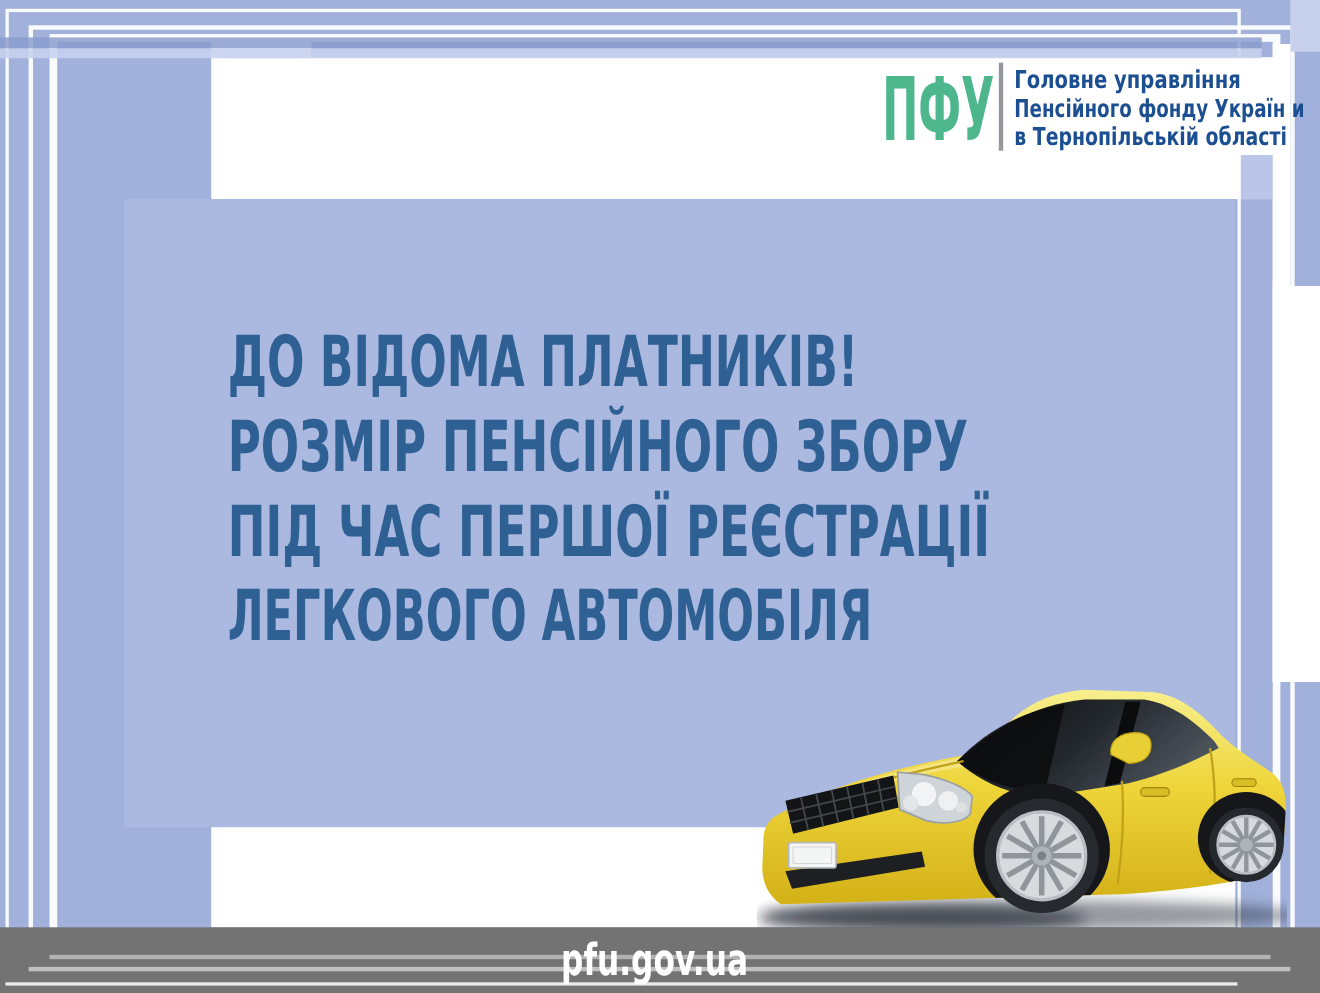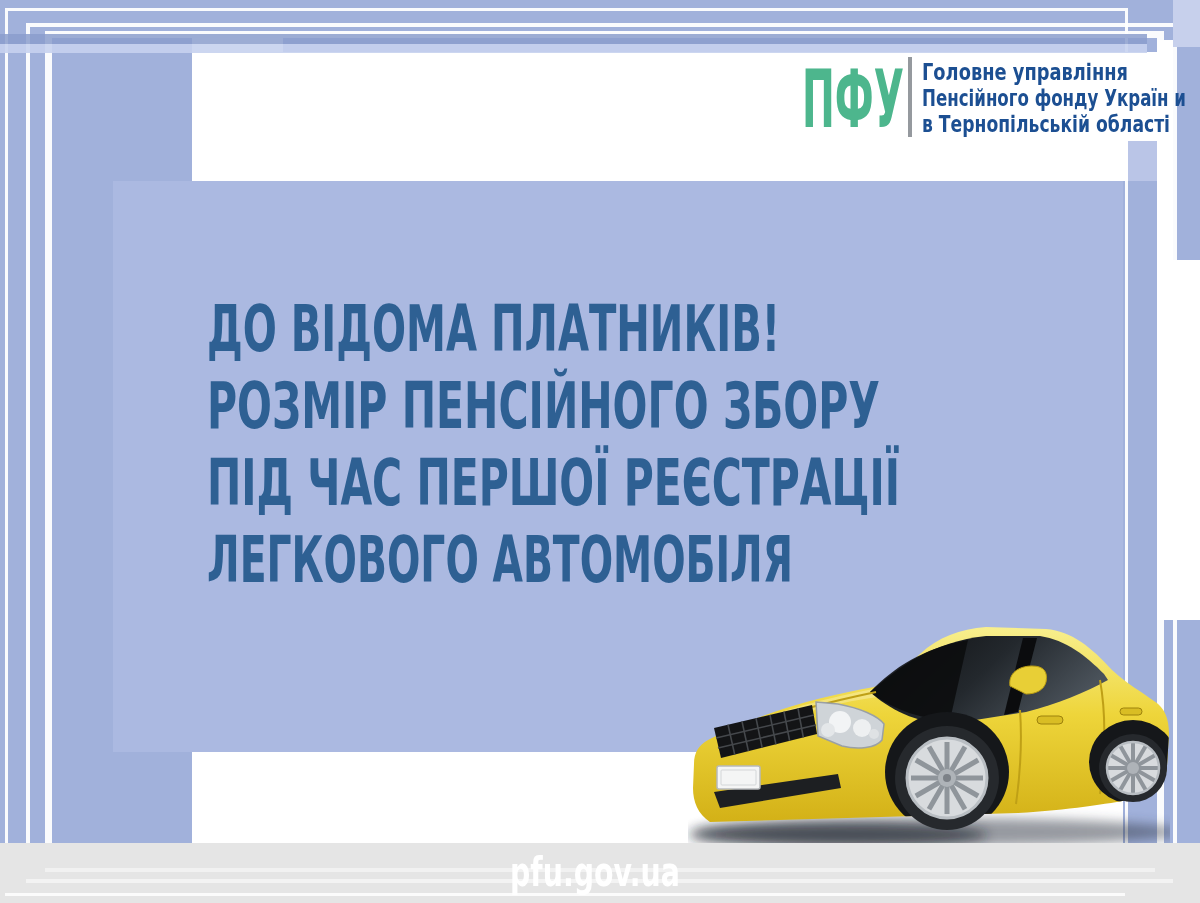--- a/index.html
+++ b/index.html
@@ -33,21 +33,21 @@
   .logo-divider{left:908px;top:57px;width:4px;height:80px;background:#95999e;z-index:5;}
   .logo-org-svg{left:920px;top:56px;width:275px;height:86px;z-index:5;}
 
   
   .title-svg{left:205px;top:298px;width:710px;height:300px;z-index:5;}
 
   
   .car-svg{left:688px;top:608px;width:482px;height:245px;z-index:5;}
 
   
-  .bottom-band{left:0;top:843px;width:1200px;height:60px;background:#e5e5e5;z-index:6;}
+  .bottom-band{left:0;top:843px;width:1200px;height:60px;background:#737373;z-index:6;}
   .band-line-1{left:45px;top:25px;width:1110px;height:4px;background:rgba(255,255,255,.45);}
   .band-line-2{left:26px;top:36px;width:1147px;height:4px;background:rgba(255,255,255,.55);}
   .band-line-3{left:5px;top:50px;width:1120px;height:3px;background:rgba(255,255,255,.85);}
   .footer-svg{left:505px;top:9px;width:180px;height:46px;}
 </style>
 </head>
 <body>
 
 <div class="abs" style="left:0;top:0;width:1200px;height:903px;"></div>
 

